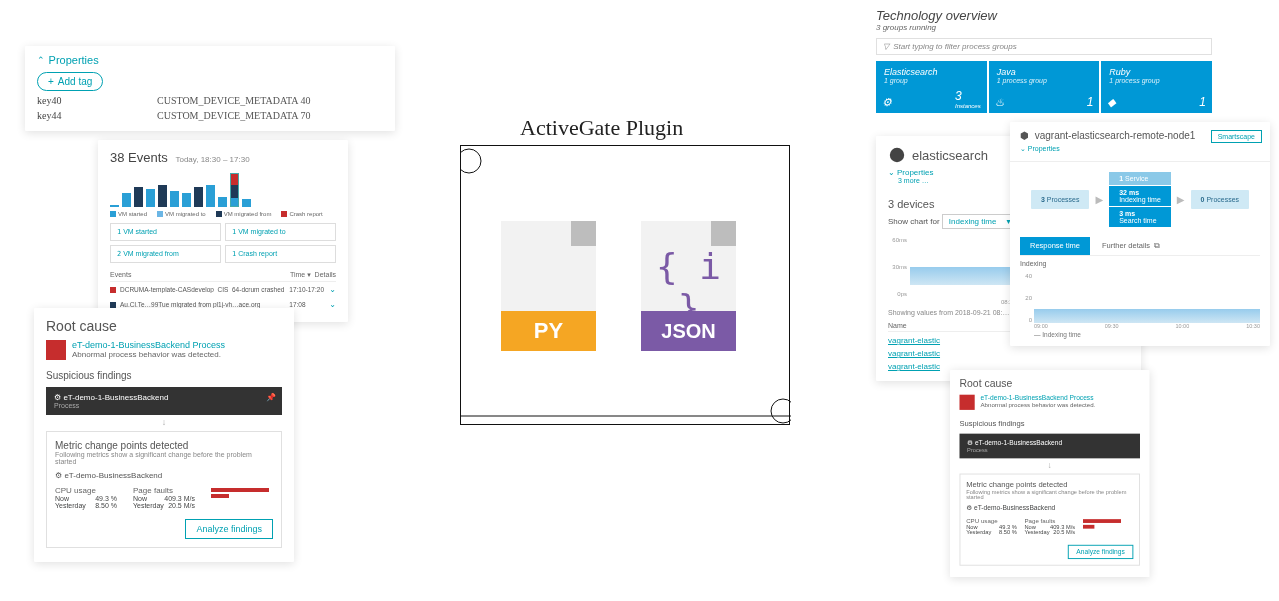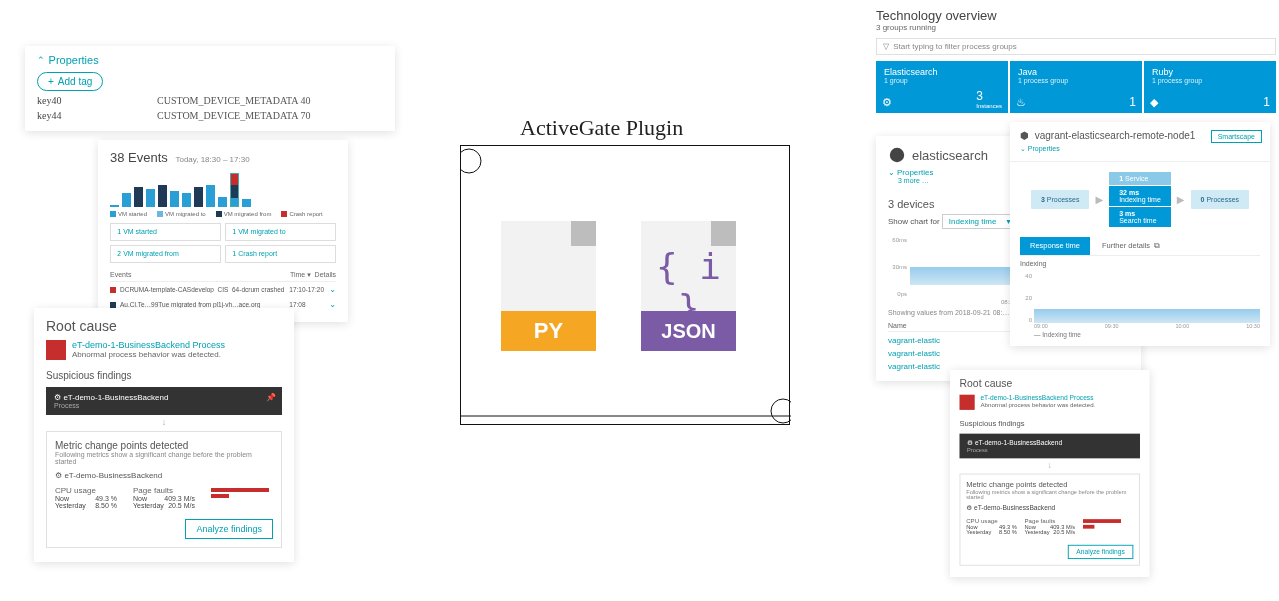--- a/index.html
+++ b/index.html
@@ -98,21 +98,21 @@
   .card-sub { color:#888; font-size:7px; }
   .metric-row { display:flex; gap:16px; margin-top:6px; font-size:7px; }
   .metric-col { flex:1; }
   .metric-head { color:#666; font-size:8px; }
   .metric-line { display:flex; justify-content:space-between; }
   .sparkbar { height:4px; background:#c62d2d; width:58px; margin-top:2px; }
   .sparkbar2 { height:4px; background:#c62d2d; width:18px; margin-top:2px; }
   .analyze-btn { border:1px solid #00a1b2; color:#00a1b2; padding:4px 10px; font-size:9px; float:right; margin-top:10px; background:#fff; cursor:pointer; }
 
   
-  .tech-header { position:absolute; left:876px; top:8px; width:400px; }
+  .tech-header { position:absolute; left:876px; top:8px; width:336px;font-style:italic; }
   .tech-header h3 { font-size:13px; color:#444; font-weight:400; }
   .tech-header .sub { font-size:8px; color:#666; }
   .tech-filter { border:1px solid #e0e0e0; padding:3px 6px; font-size:8px; color:#888; margin-top:6px; display:flex; align-items:center; gap:4px; }
   .tech-tiles { display:flex; margin-top:6px; gap:2px; }
   .tile { flex:1; background:#0098d6; color:#fff; padding:6px 8px 4px; height:52px; position:relative; font-size:9px; }
   .tile .tsub { font-size:7px; opacity:.85; }
   .tile .tcount { position:absolute; bottom:4px; right:6px; font-size:12px; }
   .tile .tcount .tlabel { font-size:6px; display:block; text-align:right; }
   .tile .ticon { position:absolute; bottom:4px; left:6px; font-size:11px; }
 
@@ -126,21 +126,21 @@
   .showchart { font-size:8px; color:#555; margin-top:4px; }
   .dropdown { border:1px solid #ccc; color:#00a1b2; padding:2px 18px 2px 6px; font-size:8px; position:relative; display:inline-block; }
   .dropdown::after { content:"▾"; position:absolute; right:4px; color:#00a1b2; }
   .yaxis { display:flex; flex-direction:column; justify-content:space-between; height:60px; font-size:6px; color:#999; width:22px; text-align:right; padding-right:3px;}
   .chart-wrap { display:flex; margin-top:8px; }
   .chart-area { flex:1; height:60px; position:relative; }
   .chart-line { position:absolute; top:30px; left:0; right:0; height:18px; background:linear-gradient(#6bb6e5,#b9dbef); opacity:.7; }
   .xaxis { font-size:6px; color:#999; text-align:center; margin-top:2px; }
   .vals-note { font-size:7px; color:#888; margin-top:4px; }
   .tbl-head { display:flex; justify-content:space-between; font-size:7px; color:#666; border-bottom:1px solid #eee; padding-bottom:2px; margin-top:6px; }
-  .tbl-row { color:#00a1b2; font-size:8px; padding-top:4px; }
+  .tbl-row { color:#00a1b2; font-size:8px; padding-top:4px;text-decoration:underline; }
 
   
   .vagrant-panel { left:1010px; top:122px; width:260px; padding:8px 10px; font-size:7.5px; color:#555; }
   .vg-head { display:flex; align-items:center; gap:6px; font-size:10px; color:#555; }
   .flow-wrap { display:flex; align-items:center; gap:6px; margin-top:10px; justify-content:center; }
   .flow-box { padding:6px 10px; border-radius:1px; font-size:7px; text-align:center; min-width:44px; }
   .flow-light { background:#cfe9f5; color:#2a6a8c; }
   .flow-arrow { color:#bbb; font-size:10px; }
   .flow-stack { display:flex; flex-direction:column; gap:1px; }
   .flow-service { background:#8bc9e8; color:#fff; padding:3px 10px; font-size:7px; }

